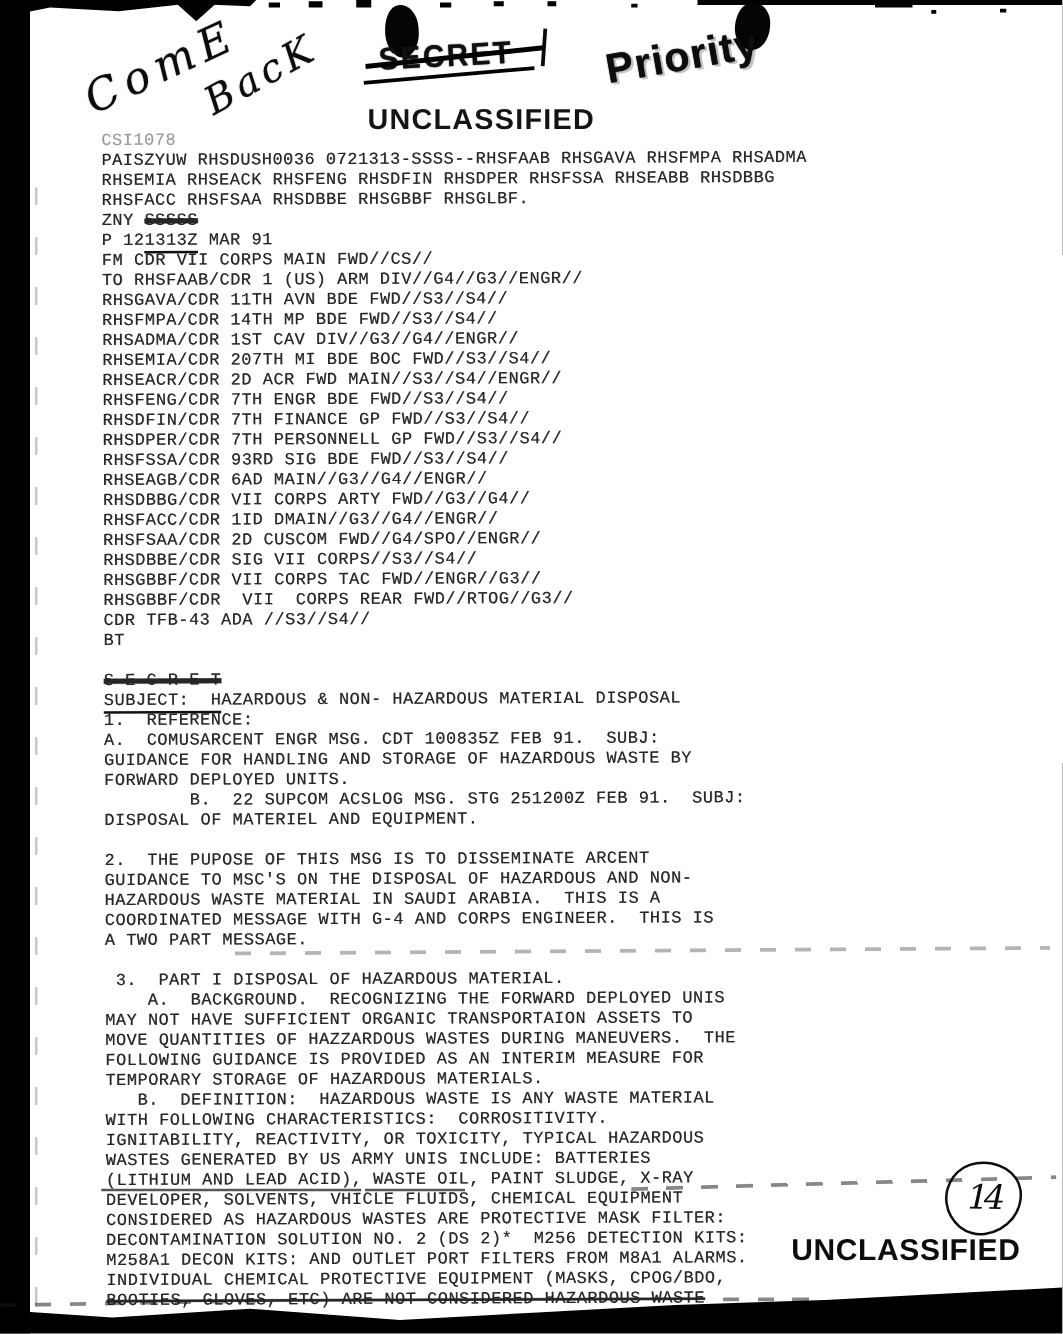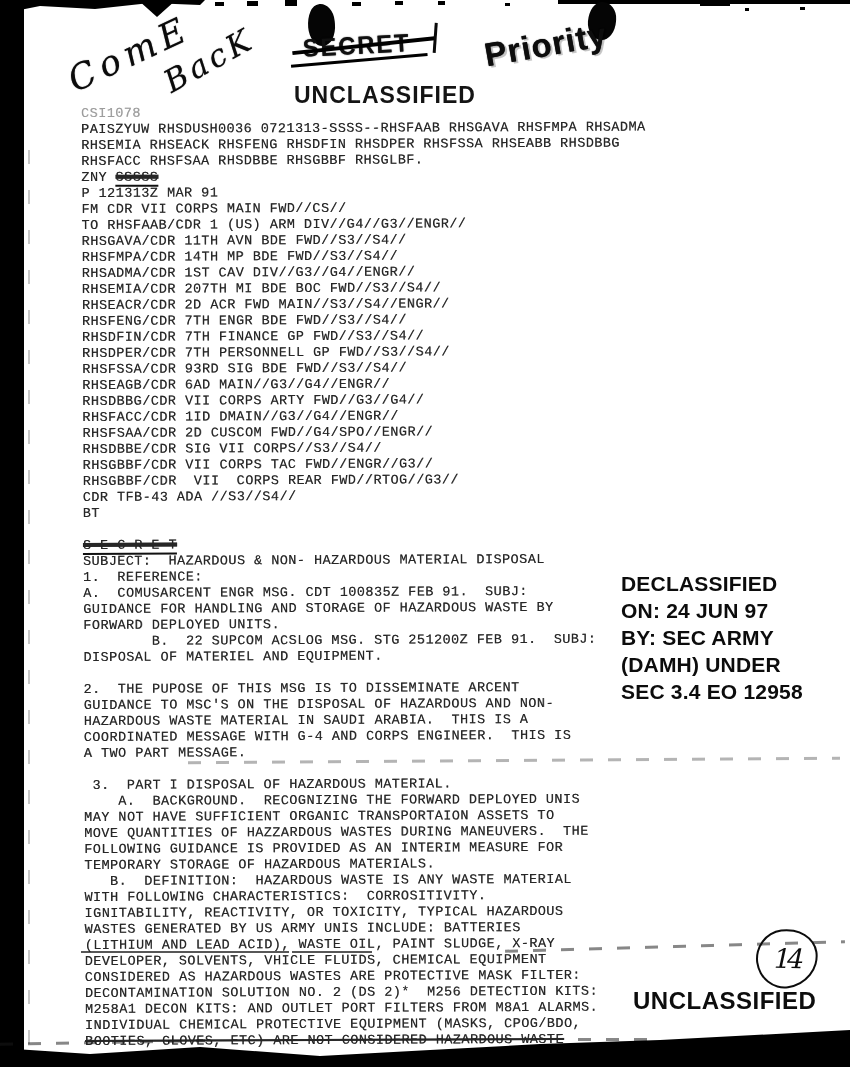--- a/index.html
+++ b/index.html
@@ -46,21 +46,21 @@
       line-height:27px;letter-spacing:.2px;}
 
   
   .body-text{position:absolute;left:81px;top:106px;white-space:pre;
       font-family:"Liberation Mono","DejaVu Sans Mono",monospace;
       font-size:13.5px;line-height:16px;letter-spacing:.45px;color:#262626;
       text-shadow:.3px 0 0 rgba(0,0,0,.5);transform:rotate(-.25deg);transform-origin:0 0;}
   .tline{height:16px;}
   .faint{opacity:.45;}
   .strike-heavy{text-decoration:line-through;text-decoration-thickness:3.5px;
-      border-bottom:2.5px solid #111;padding-bottom:0px;}
+      border-bottom:2.5px solid #111;padding-bottom:16px;}
   .strikethrough span{text-decoration:line-through;text-decoration-thickness:2px;}
 
   
   .dashes{position:absolute;height:3px;
       background:repeating-linear-gradient(90deg,rgba(25,25,25,.65) 0 13px,transparent 13px 28px);}
   .dash-mid{left:188px;top:759px;width:652px;opacity:.5;transform:rotate(-.4deg);}
   .dash-right{left:505px;top:945px;width:340px;opacity:.8;transform:rotate(-1.6deg);}
   .dash-bl{left:0;top:1041px;width:205px;opacity:.8;transform:rotate(-1deg);}
   .dash-tr{left:578px;top:1038px;width:72px;opacity:.8;}
   .uline{position:absolute;height:2px;background:rgba(15,15,15,.7);}
@@ -110,27 +110,20 @@
     <div class="bar2"></div>
     <div class="tick"></div>
   </div>
 
   <div class="priority">Priority</div>
 
   <div class="unc-top">UNCLASSIFIED</div>
 
   <div class="body-text"><div class="tline faint"><span>CSI1078</span></div><div class="tline"><span>PAISZYUW RHSDUSH0036 0721313-SSSS--RHSFAAB RHSGAVA RHSFMPA RHSADMA</span></div><div class="tline"><span>RHSEMIA RHSEACK RHSFENG RHSDFIN RHSDPER RHSFSSA RHSEABB RHSDBBG</span></div><div class="tline"><span>RHSFACC RHSFSAA RHSDBBE RHSGBBF RHSGLBF.</span></div><div class="tline"><span>ZNY </span><span class="strike-heavy">SSSSS</span></div><div class="tline"><span>P 121313Z MAR 91</span></div><div class="tline"><span>FM CDR VII CORPS MAIN FWD//CS//</span></div><div class="tline"><span>TO RHSFAAB/CDR 1 (US) ARM DIV//G4//G3//ENGR//</span></div><div class="tline"><span>RHSGAVA/CDR 11TH AVN BDE FWD//S3//S4//</span></div><div class="tline"><span>RHSFMPA/CDR 14TH MP BDE FWD//S3//S4//</span></div><div class="tline"><span>RHSADMA/CDR 1ST CAV DIV//G3//G4//ENGR//</span></div><div class="tline"><span>RHSEMIA/CDR 207TH MI BDE BOC FWD//S3//S4//</span></div><div class="tline"><span>RHSEACR/CDR 2D ACR FWD MAIN//S3//S4//ENGR//</span></div><div class="tline"><span>RHSFENG/CDR 7TH ENGR BDE FWD//S3//S4//</span></div><div class="tline"><span>RHSDFIN/CDR 7TH FINANCE GP FWD//S3//S4//</span></div><div class="tline"><span>RHSDPER/CDR 7TH PERSONNELL GP FWD//S3//S4//</span></div><div class="tline"><span>RHSFSSA/CDR 93RD SIG BDE FWD//S3//S4//</span></div><div class="tline"><span>RHSEAGB/CDR 6AD MAIN//G3//G4//ENGR//</span></div><div class="tline"><span>RHSDBBG/CDR VII CORPS ARTY FWD//G3//G4//</span></div><div class="tline"><span>RHSFACC/CDR 1ID DMAIN//G3//G4//ENGR//</span></div><div class="tline"><span>RHSFSAA/CDR 2D CUSCOM FWD//G4/SPO//ENGR//</span></div><div class="tline"><span>RHSDBBE/CDR SIG VII CORPS//S3//S4//</span></div><div class="tline"><span>RHSGBBF/CDR VII CORPS TAC FWD//ENGR//G3//</span></div><div class="tline"><span>RHSGBBF/CDR  VII  CORPS REAR FWD//RTOG//G3//</span></div><div class="tline"><span>CDR TFB-43 ADA //S3//S4//</span></div><div class="tline"><span>BT</span></div><div class="tline"><span>&nbsp;</span></div><div class="tline"><span class="strike-heavy">S E C R E T</span></div><div class="tline"><span>SUBJECT:  HAZARDOUS &amp; NON- HAZARDOUS MATERIAL DISPOSAL</span></div><div class="tline"><span>1.  REFERENCE:</span></div><div class="tline"><span>A.  COMUSARCENT ENGR MSG. CDT 100835Z FEB 91.  SUBJ:</span></div><div class="tline"><span>GUIDANCE FOR HANDLING AND STORAGE OF HAZARDOUS WASTE BY</span></div><div class="tline"><span>FORWARD DEPLOYED UNITS.</span></div><div class="tline"><span>        B.  22 SUPCOM ACSLOG MSG. STG 251200Z FEB 91.  SUBJ:</span></div><div class="tline"><span>DISPOSAL OF MATERIEL AND EQUIPMENT.</span></div><div class="tline"><span>&nbsp;</span></div><div class="tline"><span>2.  THE PUPOSE OF THIS MSG IS TO DISSEMINATE ARCENT</span></div><div class="tline"><span>GUIDANCE TO MSC'S ON THE DISPOSAL OF HAZARDOUS AND NON-</span></div><div class="tline"><span>HAZARDOUS WASTE MATERIAL IN SAUDI ARABIA.  THIS IS A</span></div><div class="tline"><span>COORDINATED MESSAGE WITH G-4 AND CORPS ENGINEER.  THIS IS</span></div><div class="tline"><span>A TWO PART MESSAGE.</span></div><div class="tline"><span>&nbsp;</span></div><div class="tline"><span> 3.  PART I DISPOSAL OF HAZARDOUS MATERIAL.</span></div><div class="tline"><span>    A.  BACKGROUND.  RECOGNIZING THE FORWARD DEPLOYED UNIS</span></div><div class="tline"><span>MAY NOT HAVE SUFFICIENT ORGANIC TRANSPORTAION ASSETS TO</span></div><div class="tline"><span>MOVE QUANTITIES OF HAZZARDOUS WASTES DURING MANEUVERS.  THE</span></div><div class="tline"><span>FOLLOWING GUIDANCE IS PROVIDED AS AN INTERIM MEASURE FOR</span></div><div class="tline"><span>TEMPORARY STORAGE OF HAZARDOUS MATERIALS.</span></div><div class="tline"><span>   B.  DEFINITION:  HAZARDOUS WASTE IS ANY WASTE MATERIAL</span></div><div class="tline"><span>WITH FOLLOWING CHARACTERISTICS:  CORROSITIVITY.</span></div><div class="tline"><span>IGNITABILITY, REACTIVITY, OR TOXICITY, TYPICAL HAZARDOUS</span></div><div class="tline"><span>WASTES GENERATED BY US ARMY UNIS INCLUDE: BATTERIES</span></div><div class="tline"><span>(LITHIUM AND LEAD ACID), WASTE OIL, PAINT SLUDGE, X-RAY</span></div><div class="tline"><span>DEVELOPER, SOLVENTS, VHICLE FLUIDS, CHEMICAL EQUIPMENT</span></div><div class="tline"><span>CONSIDERED AS HAZARDOUS WASTES ARE PROTECTIVE MASK FILTER:</span></div><div class="tline"><span>DECONTAMINATION SOLUTION NO. 2 (DS 2)*  M256 DETECTION KITS:</span></div><div class="tline"><span>M258A1 DECON KITS: AND OUTLET PORT FILTERS FROM M8A1 ALARMS.</span></div><div class="tline"><span>INDIVIDUAL CHEMICAL PROTECTIVE EQUIPMENT (MASKS, CPOG/BDO,</span></div><div class="tline strikethrough"><span>BOOTIES, GLOVES, ETC) ARE NOT CONSIDERED HAZARDOUS WASTE</span></div></div>
 
-  <div class="declass">
-    <div>DECLASSIFIED</div>
-    <div>ON: 24 JUN 97</div>
-    <div>BY: SEC ARMY</div>
-    <div>(DAMH) UNDER</div>
-    <div>SEC 3.4 EO 12958</div>
-  </div>
 
   <div class="dashes dash-mid"></div>
   <div class="dashes dash-right"></div>
   <div class="dashes dash-bl"></div>
   <div class="dashes dash-tr"></div>
   <div class="uline ul-a"></div>
   <div class="uline ul-b"></div>
 
   <div class="circle14">
     <span class="num">14</span>

